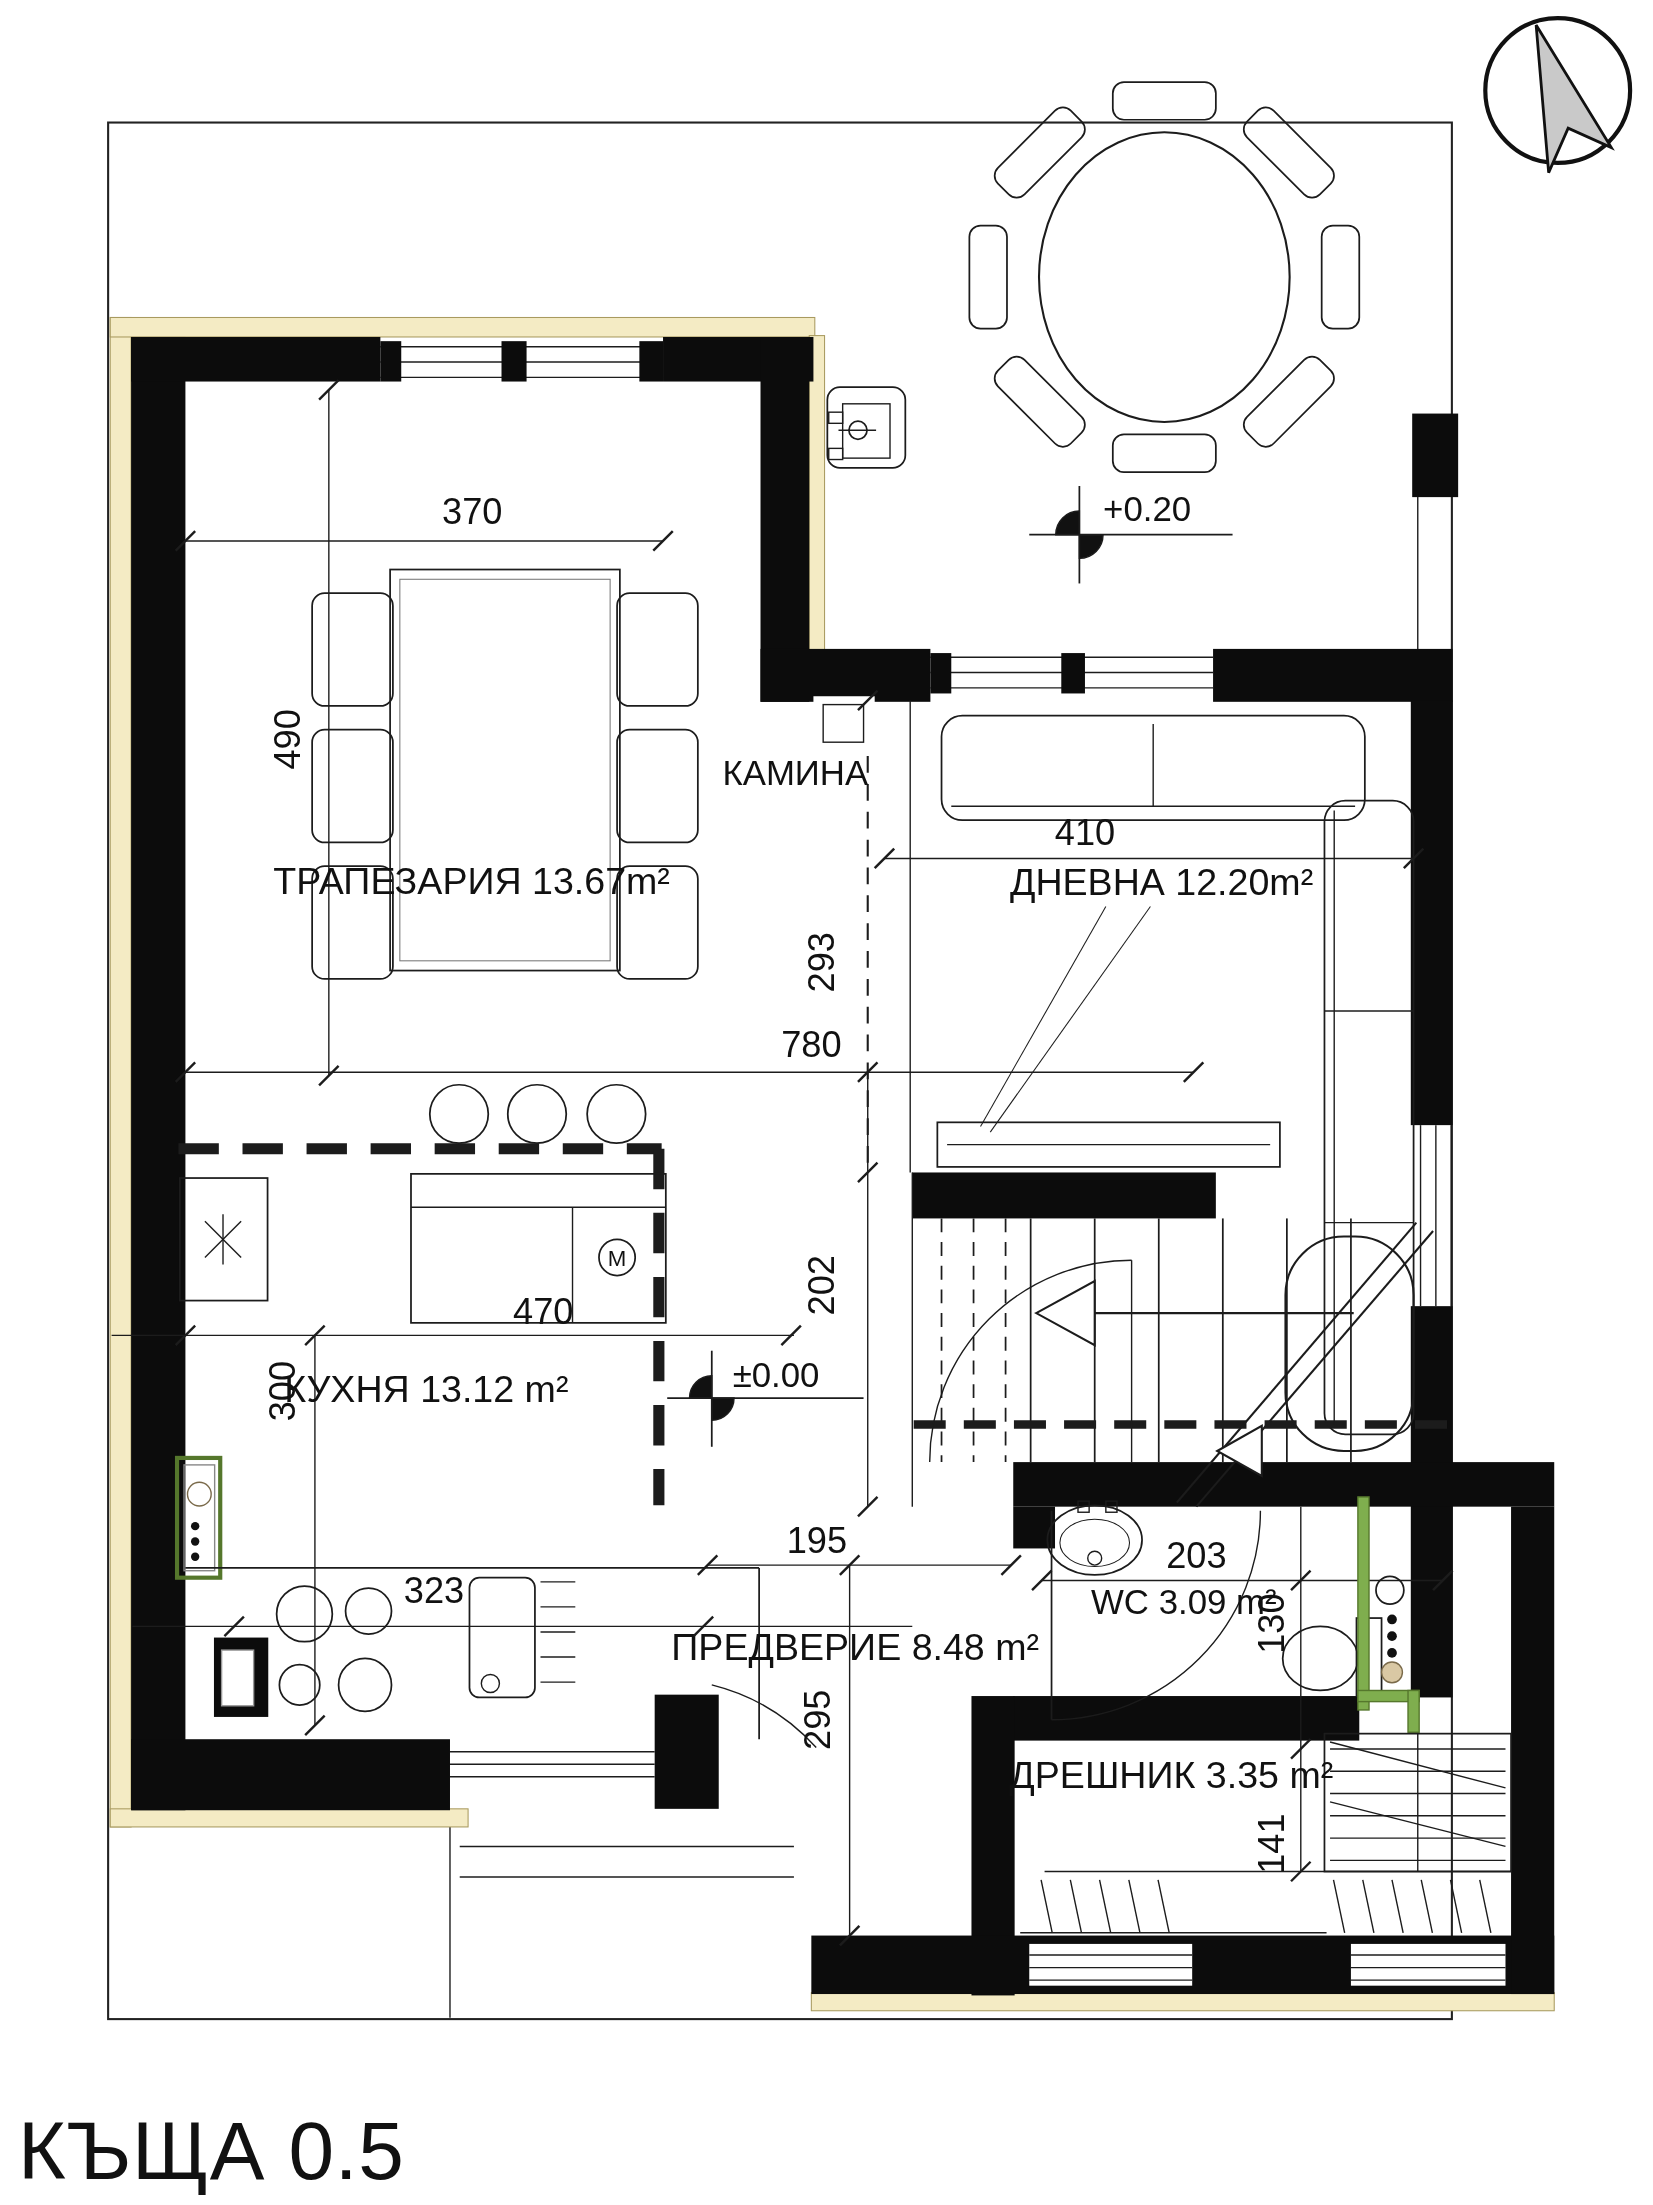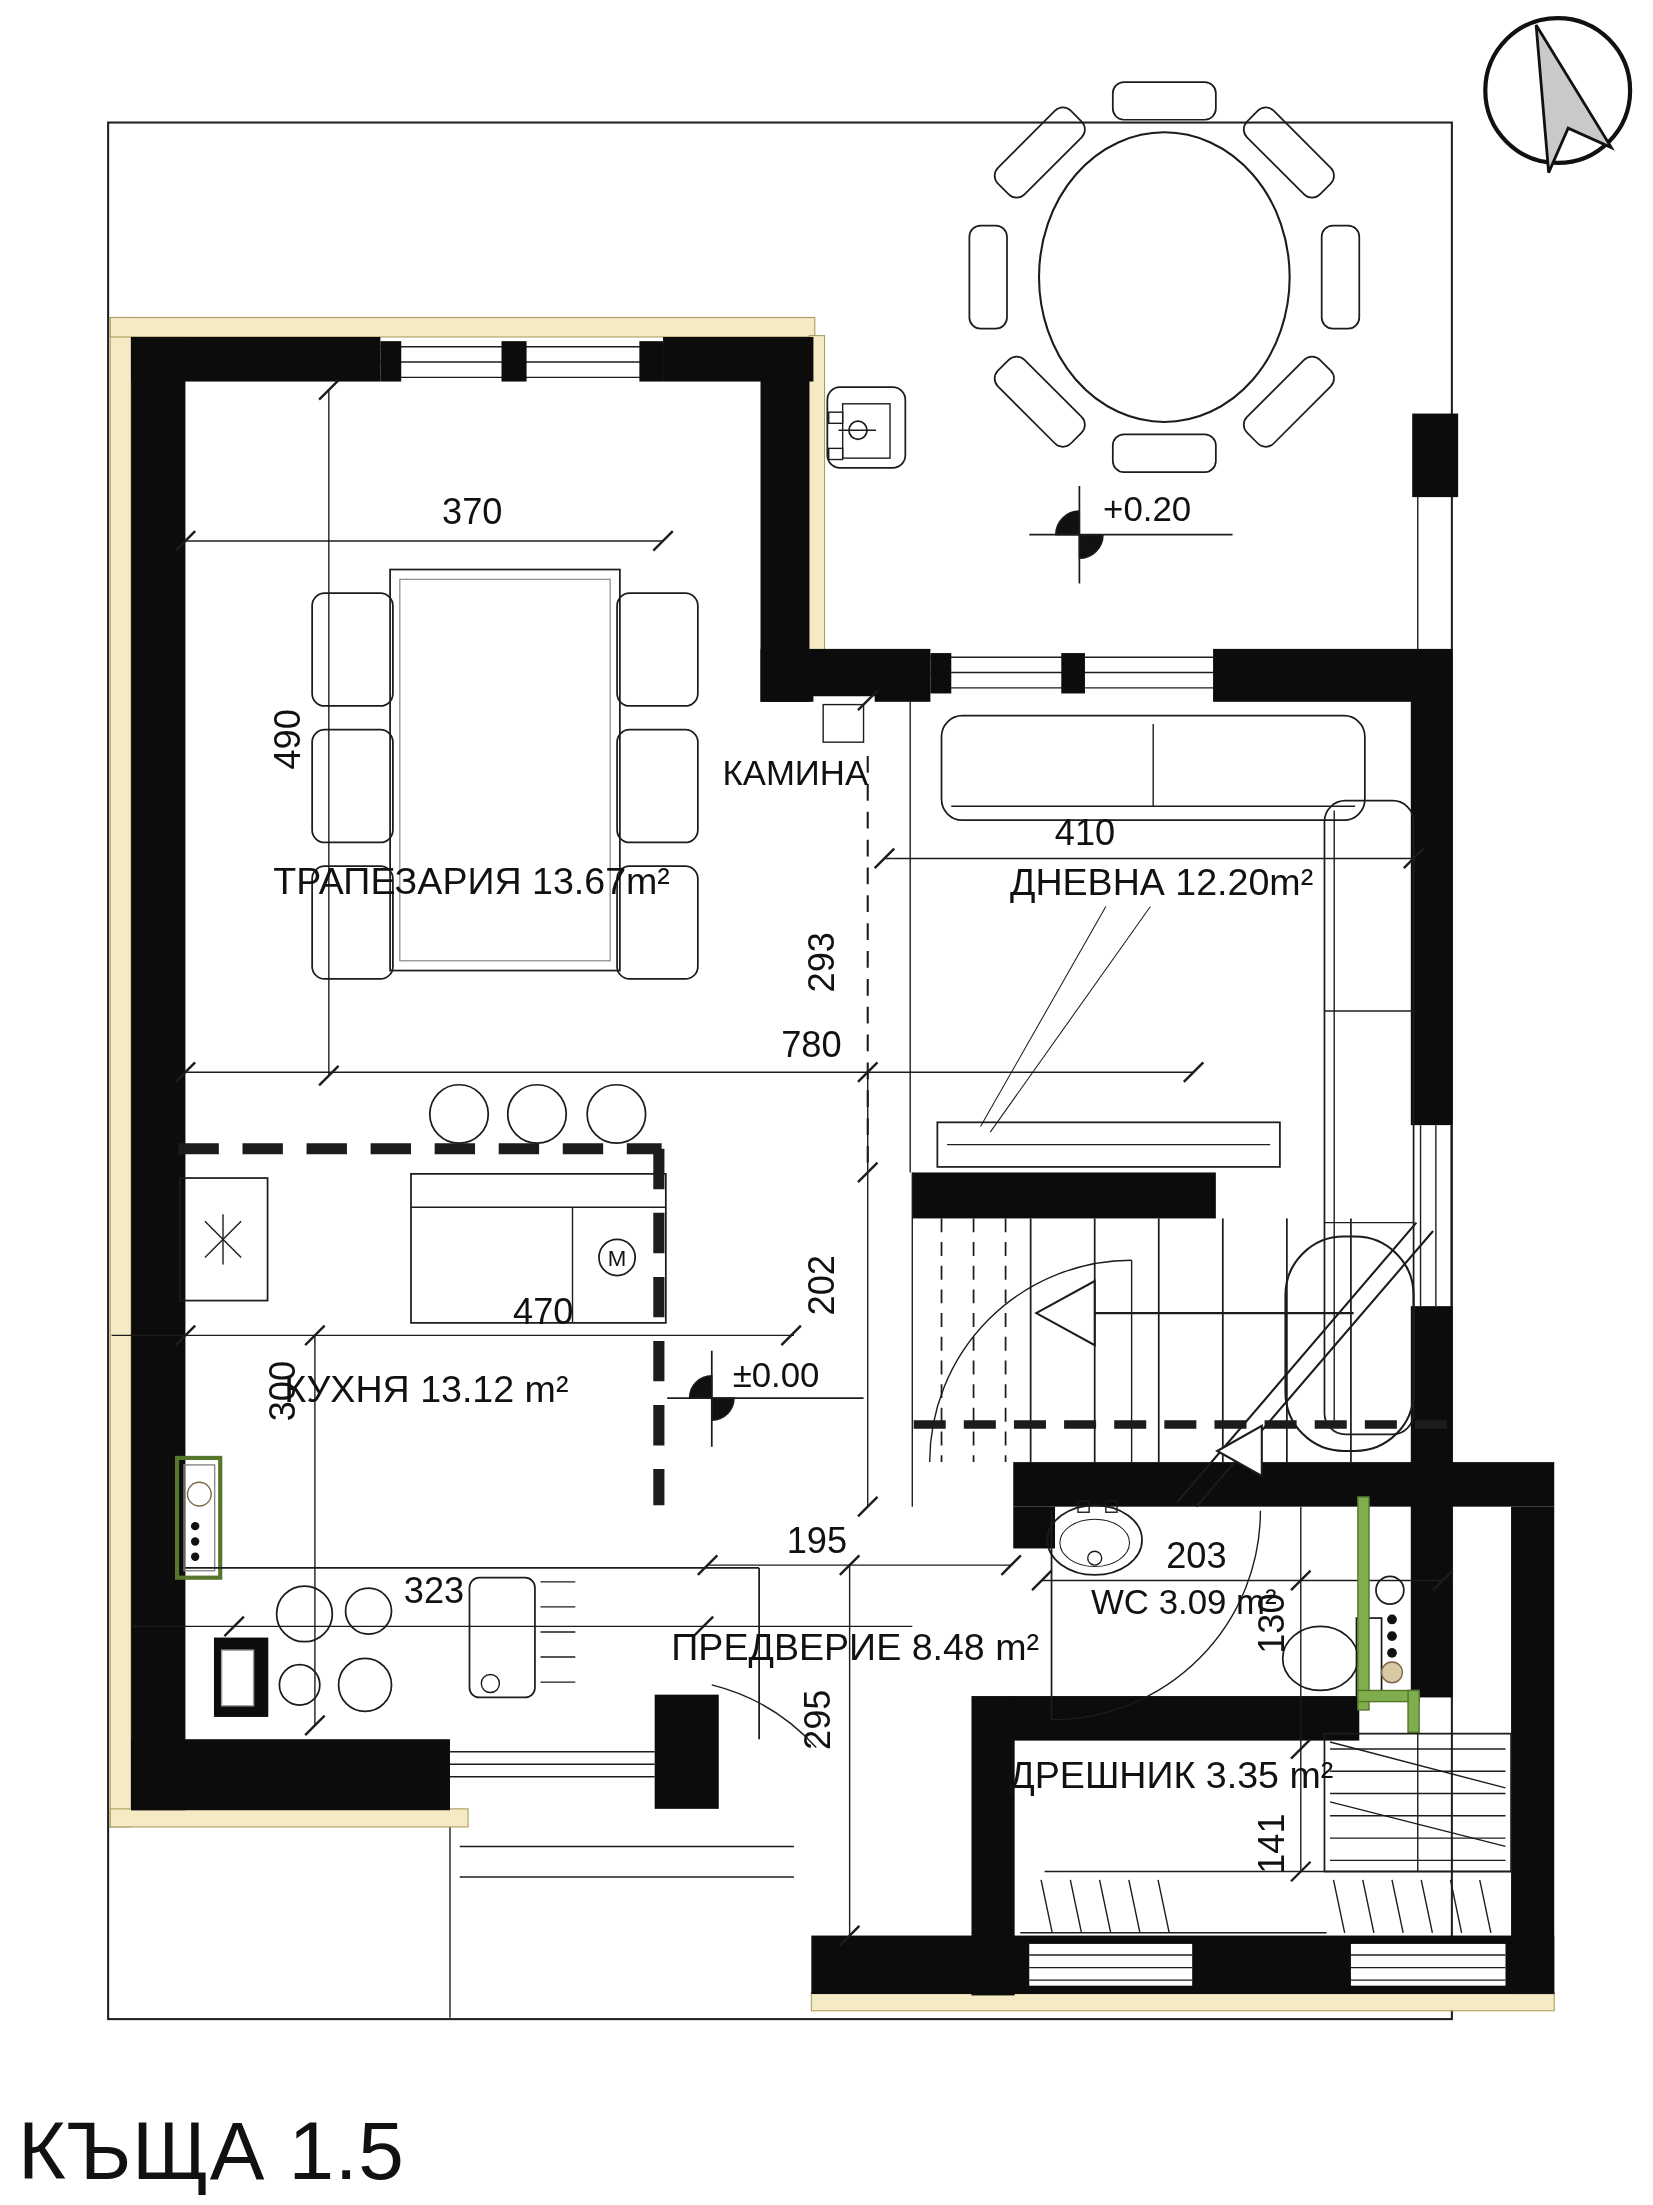--- a/index.html
+++ b/index.html
@@ -6,21 +6,21 @@
   #stage{position:relative;width:1654px;height:2205px;background:#fff;overflow:hidden;
          font-family:"Liberation Sans",sans-serif;}
   #plan-svg{position:absolute;left:0;top:0;}
   #plan-title{position:absolute;left:18px;top:2104px;font-size:82px;color:#111;
               letter-spacing:0.7px;font-family:"Liberation Sans",sans-serif;}
 </style>
 </head>
 <body>
 
 <div id="stage">
-  <div id="plan-title">КЪЩА 1.5</div>
+  <div id="plan-title">КЪЩА 0.5</div>
 <svg id="plan-svg" width="1654" height="2205" viewBox="0 0 2375 3167">
       <rect x="155" y="176" width="1930" height="2724" fill="none" stroke="#222222" stroke-width="3"></rect>
       <line x1="646" y1="2624" x2="646" y2="2898" stroke="#1c1c1c" stroke-width="2"></line>
       <line x1="660" y1="2652" x2="1140" y2="2652" stroke="#1c1c1c" stroke-width="2"></line>
       <line x1="660" y1="2696" x2="1140" y2="2696" stroke="#1c1c1c" stroke-width="2"></line>
       <rect x="158" y="456" width="30" height="2168" fill="#f4ebc4" stroke="#a89a5f" stroke-width="1.5"></rect>
       <rect x="158" y="456" width="1012" height="28" fill="#f4ebc4" stroke="#a89a5f" stroke-width="1.5"></rect>
       <rect x="1162" y="482" width="22" height="524" fill="#f4ebc4" stroke="#a89a5f" stroke-width="1.5"></rect>
       <rect x="158" y="2598" width="514" height="26" fill="#f4ebc4" stroke="#a89a5f" stroke-width="1.5"></rect>
       <rect x="1165" y="2862" width="1067" height="26" fill="#f4ebc4" stroke="#a89a5f" stroke-width="1.5"></rect>

